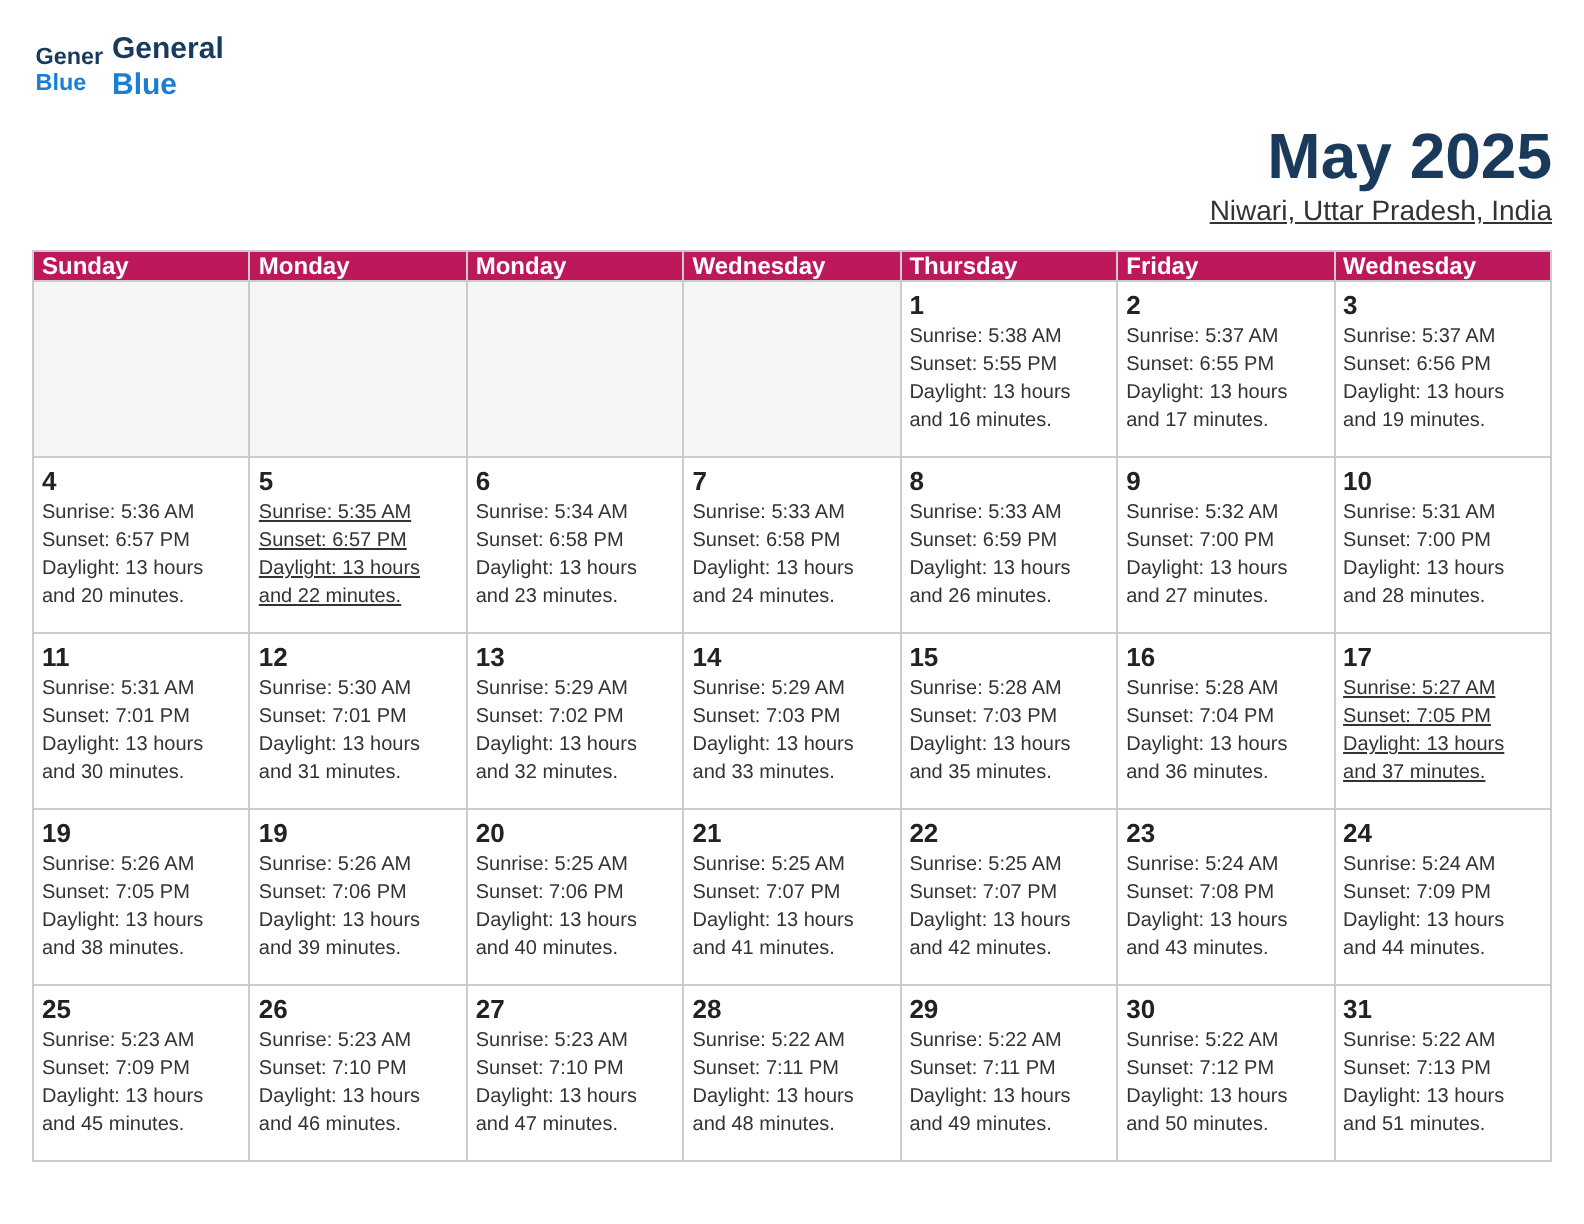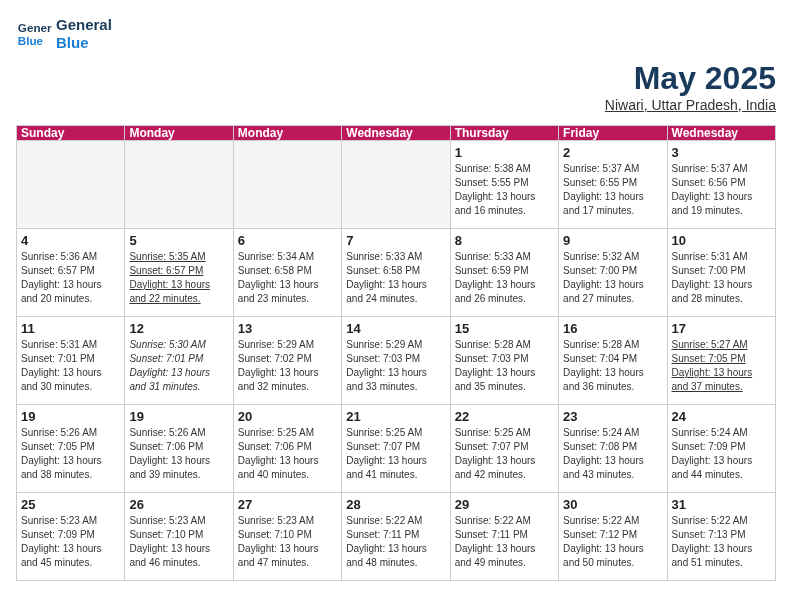--- a/index.html
+++ b/index.html
@@ -190,21 +190,21 @@
       <tr>
         <td>
           <div class="day-num">11</div>
           <div class="day-info" style="white-space: pre-line;">Sunrise: 5:31 AM
 Sunset: 7:01 PM
 Daylight: 13 hours
 and 30 minutes.</div>
         </td>
         <td>
           <div class="day-num">12</div>
-          <div class="day-info" style="white-space: pre-line; font-style: italic;">Sunrise: 5:30 AM
+          <div class="day-info" style="white-space: pre-line;">Sunrise: 5:30 AM
 Sunset: 7:01 PM
 Daylight: 13 hours
 and 31 minutes.</div>
         </td>
         <td>
           <div class="day-num">13</div>
           <div class="day-info" style="white-space: pre-line;">Sunrise: 5:29 AM
 Sunset: 7:02 PM
 Daylight: 13 hours
 and 32 minutes.</div>

